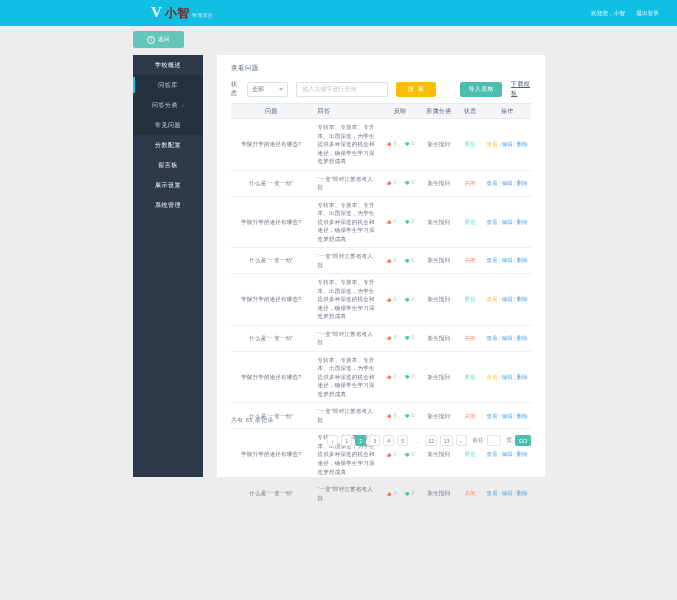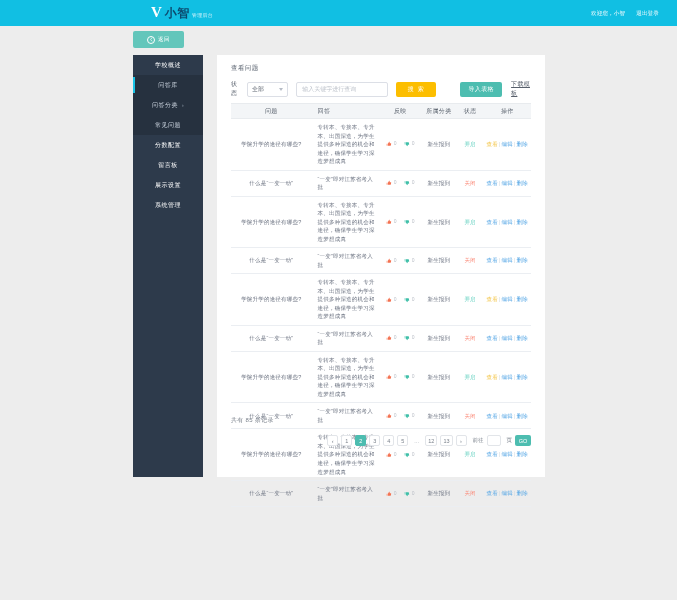--- a/index.html
+++ b/index.html
@@ -11,21 +11,21 @@
   }
   .page { position: relative; width: 677px; height: 600px; background: #ededed; }
 
   
   .topbar {
     position: absolute; left: 0; top: 0; width: 677px; height: 26px;
     background: #11bfe3; display: flex; align-items: center;
   }
   .logo-wrap { display: flex; align-items: baseline; margin-left: 151px; }
   .logo-v { color: #ffffff; font-size: 15px; font-weight: bold; font-family: "Liberation Serif", serif; line-height: 1; letter-spacing: -1px; }
-  .logo-name { color: #0c4a6e; font-size: 12px; font-weight: bold; margin-left: 4px; letter-spacing: 0.5px; text-align: center; }
+  .logo-name { color: #7f1d1d; font-size: 12px; font-weight: bold; margin-left: 4px; letter-spacing: 0.5px; text-align: center; }
   .logo-sub { color: #d9f4fb; font-size: 5px; margin-left: 2px; letter-spacing: 0.3px; }
   .top-right { margin-left: auto; margin-right: 18px; display: flex; align-items: center; gap: 11px; }
   .top-right span { color: #ffffff; font-size: 5.5px; letter-spacing: 0.2px; }
 
   
   .backbtn {
     position: absolute; left: 133px; top: 31px; width: 51px; height: 17px;
     background: #63c6bb; border-radius: 2px;
     display: flex; align-items: center; justify-content: center; gap: 3px;
     cursor: pointer;

